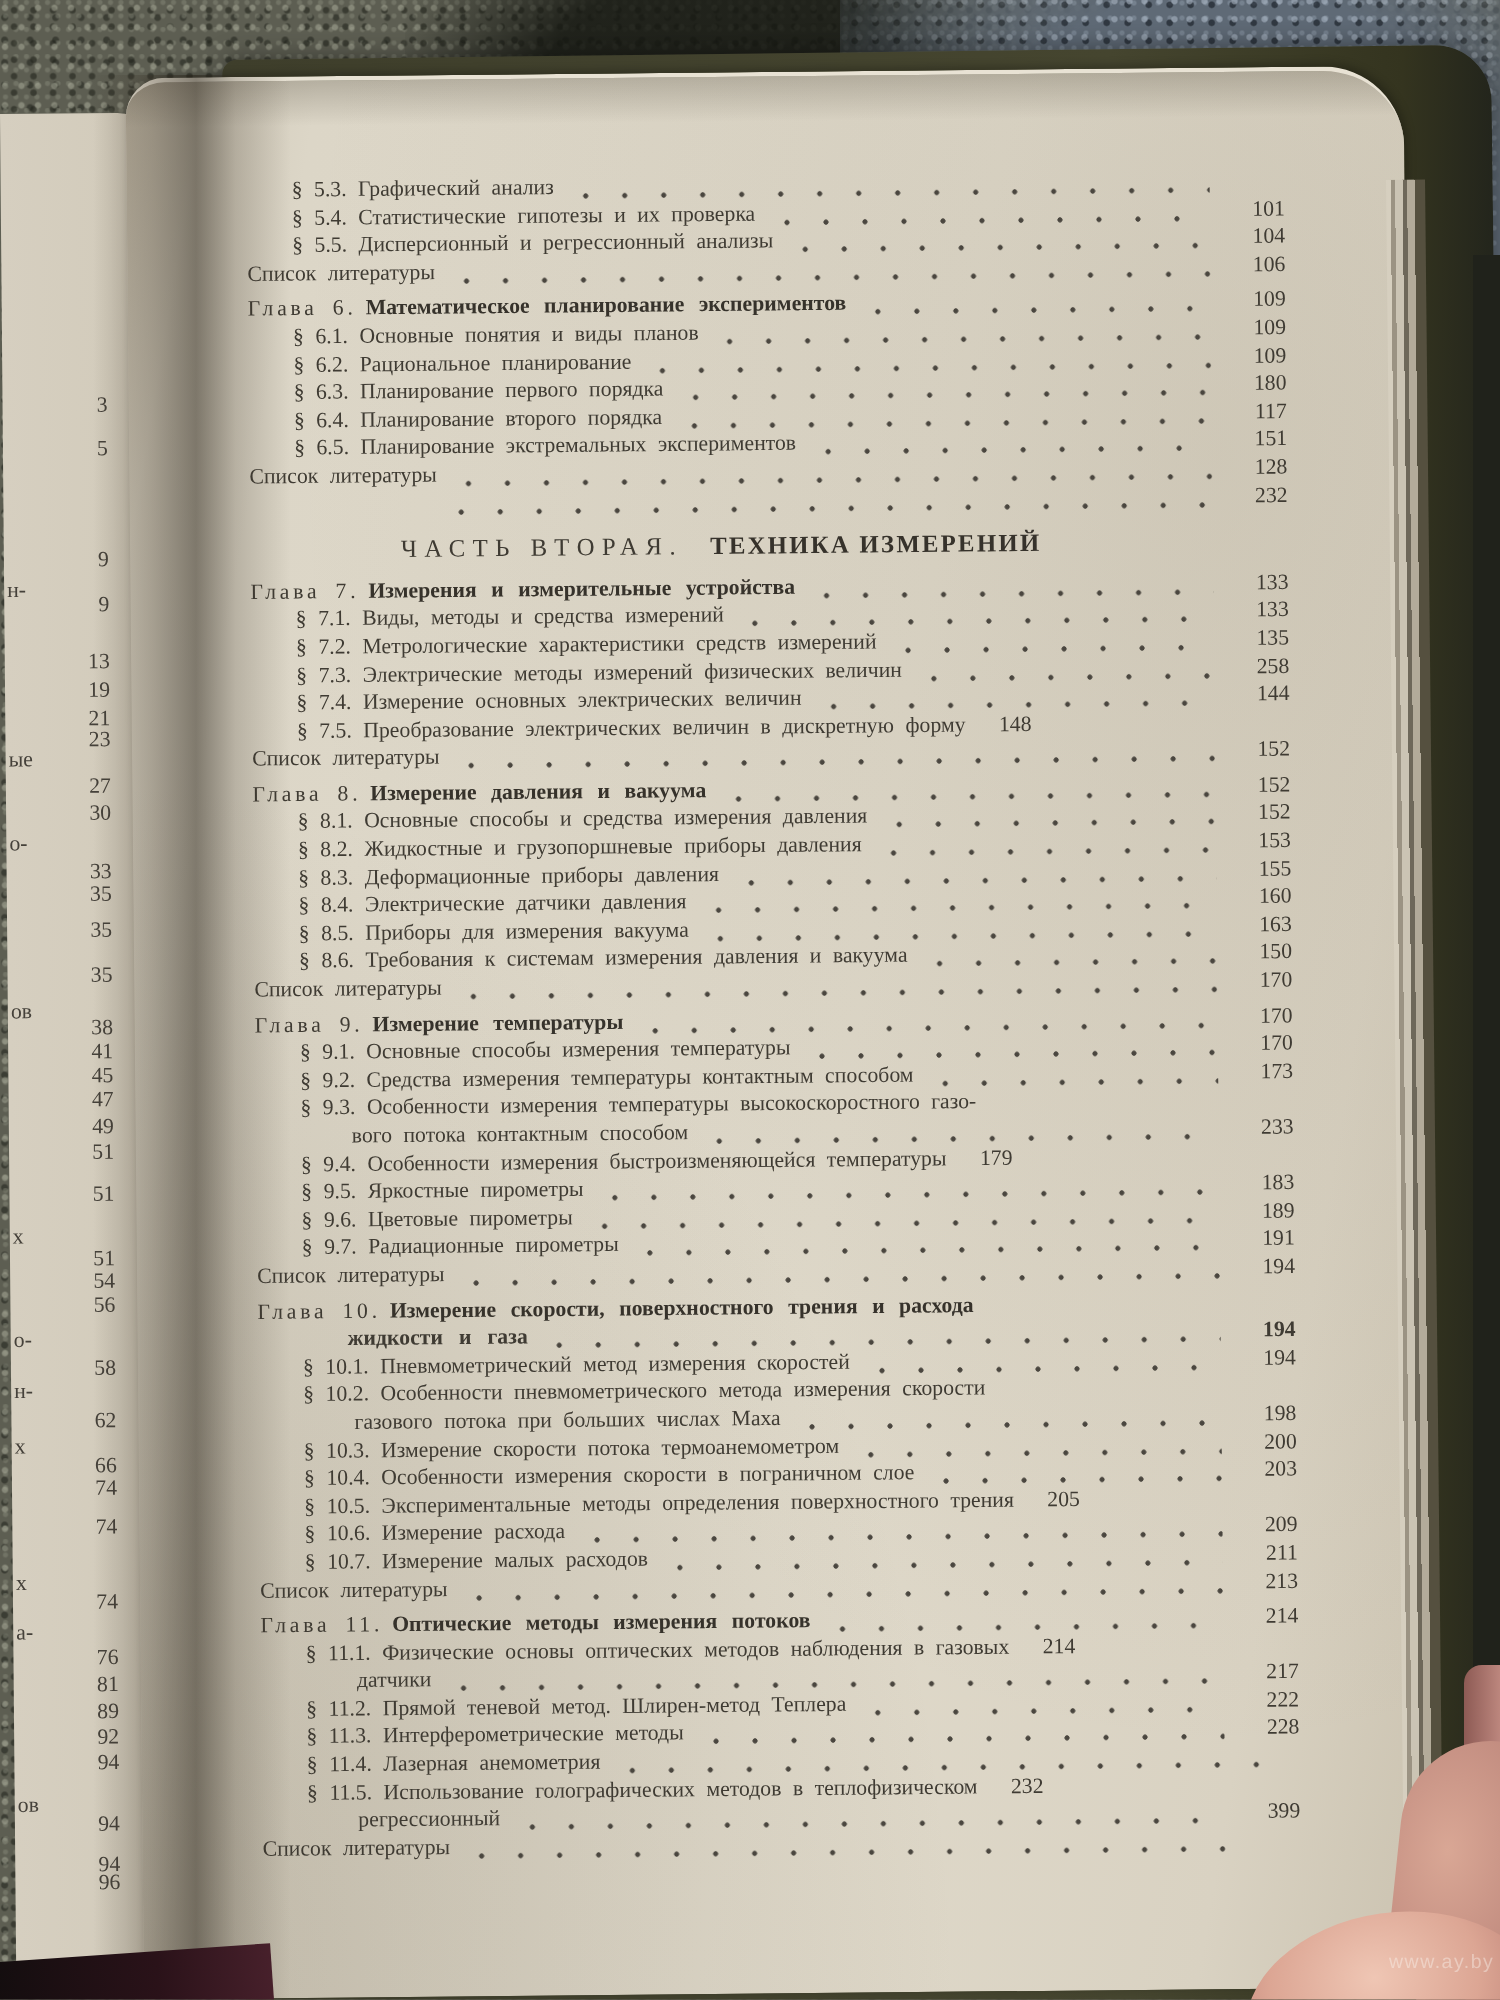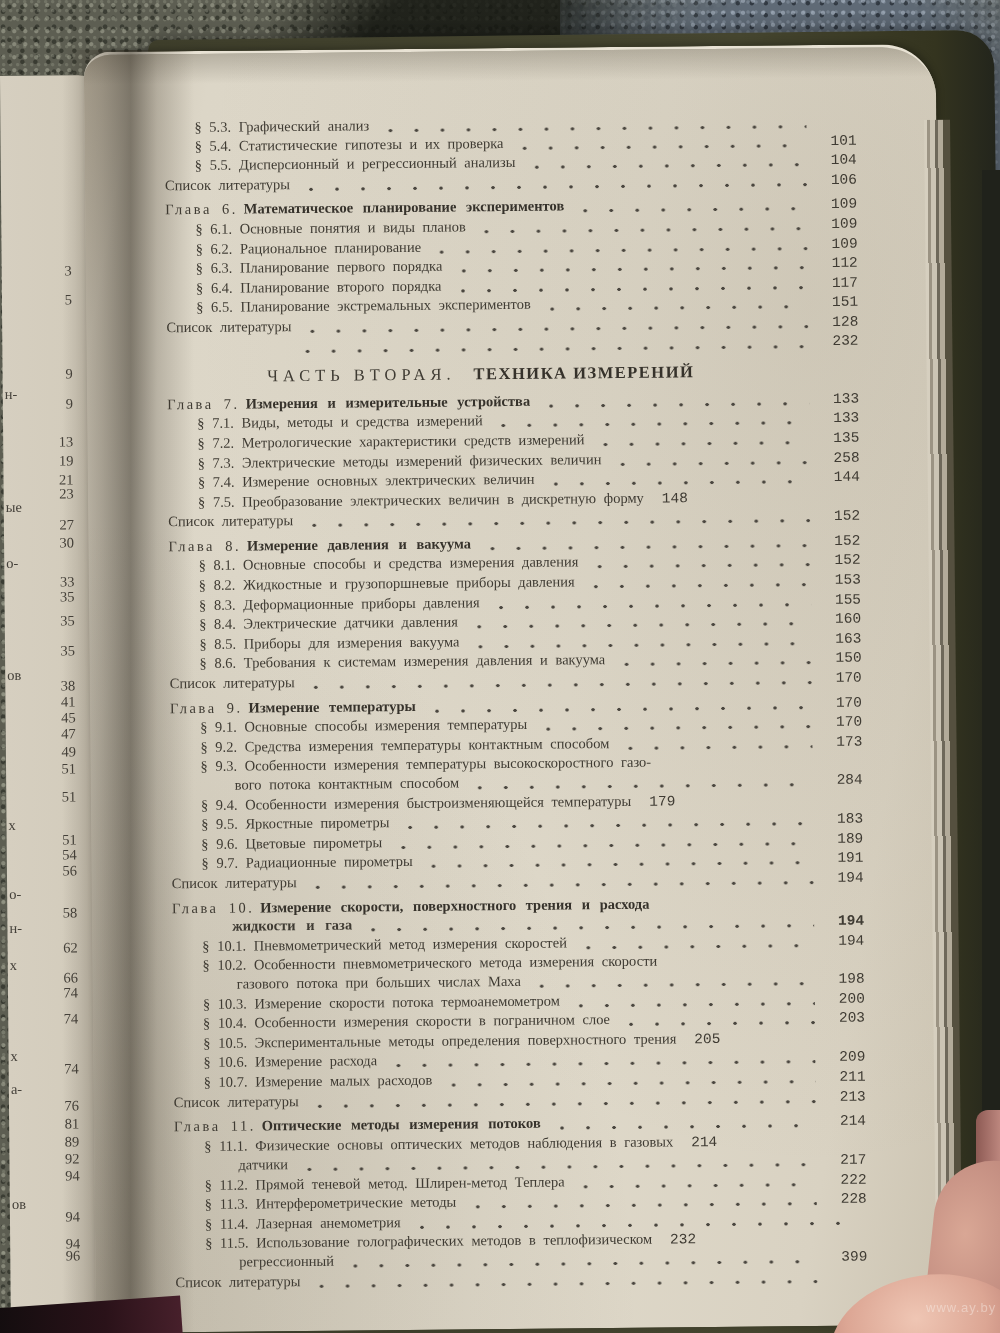--- a/index.html
+++ b/index.html
@@ -69,21 +69,21 @@
   .k-cont{padding-left:64px;}
   .k-chapter{margin-top:5px;}
   .k-chapter2{padding-left:60px;font-weight:bold;}
   .k-chapter2 .lbl{word-spacing:7px;}
   .k-dots{padding-left:120px;}
   .chp{letter-spacing:2.5px;margin-right:6px;}
   .cht{font-weight:bold;word-spacing:6px;color:#36322b;}
   .leader{flex:1 1 auto;align-self:stretch;margin:0 6px;
     background-image:radial-gradient(circle,#4a463f 1.5px,transparent 1.9px);
     background-size:26px 5px;background-repeat:repeat-x;background-position:2px 12px;}
-  .pg{flex:0 0 44px;text-align:right;font-family:Liberation Mono, monospace;}
+  .pg{flex:0 0 44px;text-align:right;}
   .k-part{display:block;text-align:center;margin:12px 64px 8px 0;white-space:nowrap;}
   .part-kicker{letter-spacing:5px;font-size:16.5px;margin-right:18px;}
   .part-title{font-weight:bold;letter-spacing:1.5px;font-size:16.5px;color:#36322b;}
 
   
   .corner-dark{position:absolute;left:-8px;top:1302px;width:190px;height:50px;
     background:linear-gradient(90deg,#120d0e 0%,#2a1219 60%,#47202b 100%);
     transform:rotate(-4deg);z-index:6;}
   .finger-side{position:absolute;left:976px;top:1110px;width:26px;height:230px;z-index:7;
     background:linear-gradient(90deg,#8d5a54,#c08a81);border-radius:12px 0 0 12px;}
@@ -193,21 +193,21 @@
           <span class="pg">109</span>
         </div>
         <div class="row k-entry">
           <span class="lbl">§ 6.2. Рациональное планирование</span>
           <span class="leader"></span>
           <span class="pg">109</span>
         </div>
         <div class="row k-entry">
           <span class="lbl">§ 6.3. Планирование первого порядка</span>
           <span class="leader"></span>
-          <span class="pg">112</span>
+          <span class="pg">180</span>
         </div>
         <div class="row k-entry">
           <span class="lbl">§ 6.4. Планирование второго порядка</span>
           <span class="leader"></span>
           <span class="pg">117</span>
         </div>
         <div class="row k-entry">
           <span class="lbl">§ 6.5. Планирование экстремальных экспериментов</span>
           <span class="leader"></span>
           <span class="pg">151</span>
@@ -311,21 +311,21 @@
           <span class="lbl">§ 9.2. Средства измерения температуры контактным способом</span>
           <span class="leader"></span>
           <span class="pg">173</span>
         </div>
         <div class="row k-entry">
           <span class="lbl">§ 9.3. Особенности измерения температуры высокоскоростного газо-</span>
         </div>
         <div class="row k-cont">
           <span class="lbl">вого потока контактным способом</span>
           <span class="leader"></span>
-          <span class="pg">284</span>
+          <span class="pg">233</span>
         </div>
         <div class="row k-entry">
           <span class="lbl">§ 9.4. Особенности измерения быстроизменяющейся температуры</span>
           <span class="pg">179</span>
         </div>
         <div class="row k-entry">
           <span class="lbl">§ 9.5. Яркостные пирометры</span>
           <span class="leader"></span>
           <span class="pg">183</span>
         </div>

